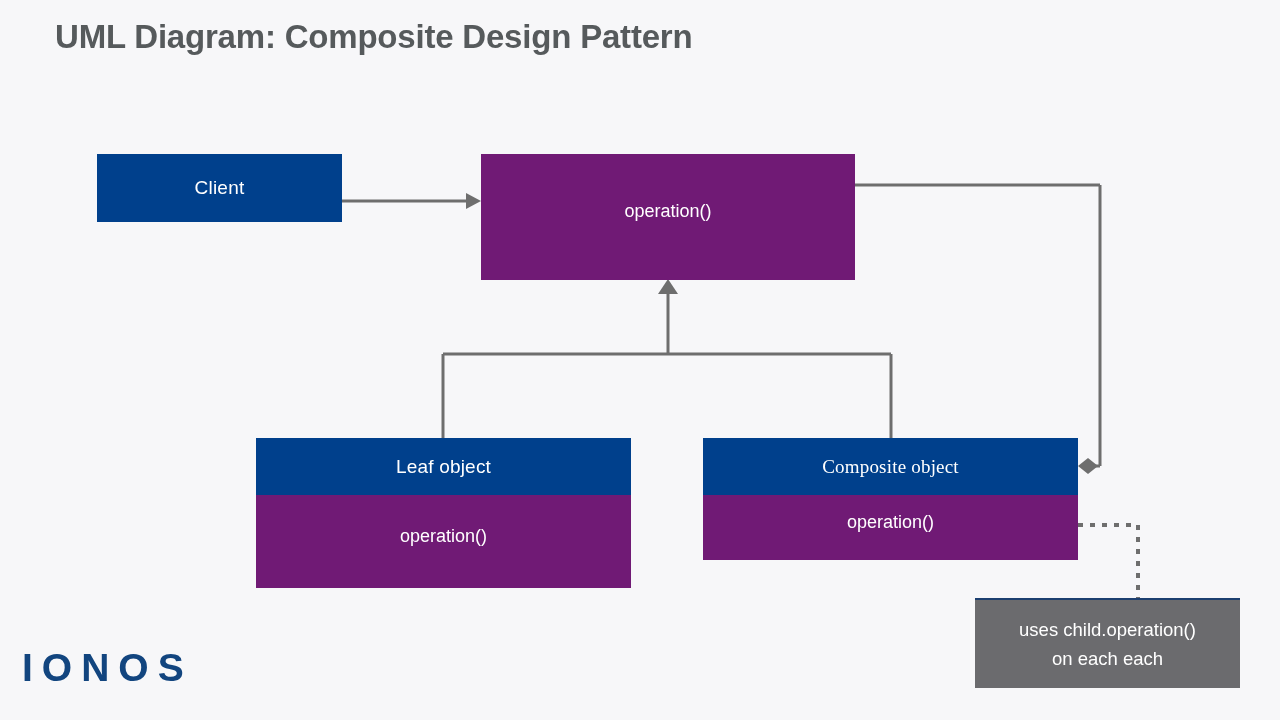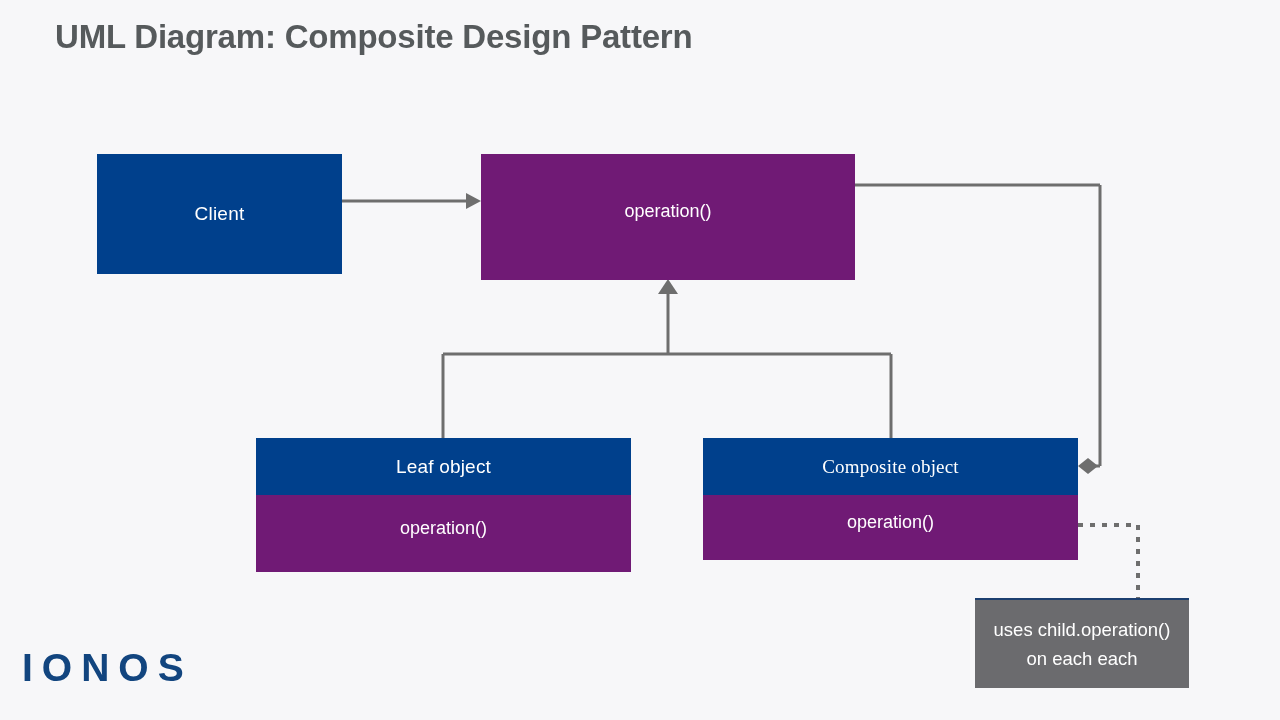--- a/index.html
+++ b/index.html
@@ -69,41 +69,41 @@
     justify-content: center;
     font-size: 18px;
     box-sizing: border-box;
     flex: 1;
   }
   .uml-box.simple .uml-header {
     flex: 1;
   }
 
   
-  #box-client      { left: 97px;  top: 154px; width: 245px; height: 120px; }
+  #box-client      { left: 97px;  top: 154px; width: 245px; height: 68px; }
   #box-client .uml-header { font-size: 19px; }
 
   #box-component   { left: 481px; top: 154px; width: 374px; height: 126px; }
   #box-component .uml-header { height: 62px; }
   #box-component .uml-body   { height: 64px; padding-bottom: 12px; }
 
-  #box-leaf        { left: 256px; top: 438px; width: 375px; height: 134px; }
+  #box-leaf        { left: 256px; top: 438px; width: 375px; height: 150px; }
   #box-leaf .uml-header { height: 57px; }
   #box-leaf .uml-body   { height: 65px; padding-bottom: 10px; }
 
   #box-composite   { left: 703px; top: 438px; width: 375px; height: 122px; }
   #box-composite .uml-header { height: 57px; font-family: Liberation Serif, serif; }
   #box-composite .uml-body   { height: 65px; padding-bottom: 10px; }
 
   
   #note-box {
     position: absolute;
     left: 975px;
     top: 598px;
-    width: 214px;
+    width: 265px;
     height: 90px;
     box-sizing: border-box;
     background: #6b6b6e;
     border-top: 2px solid #1c3f70;
     color: #ffffff;
     font-size: 18.5px;
     line-height: 29px;
     padding: 15px 12px 12px 12px;
   }
   .note-line { white-space: nowrap; }

